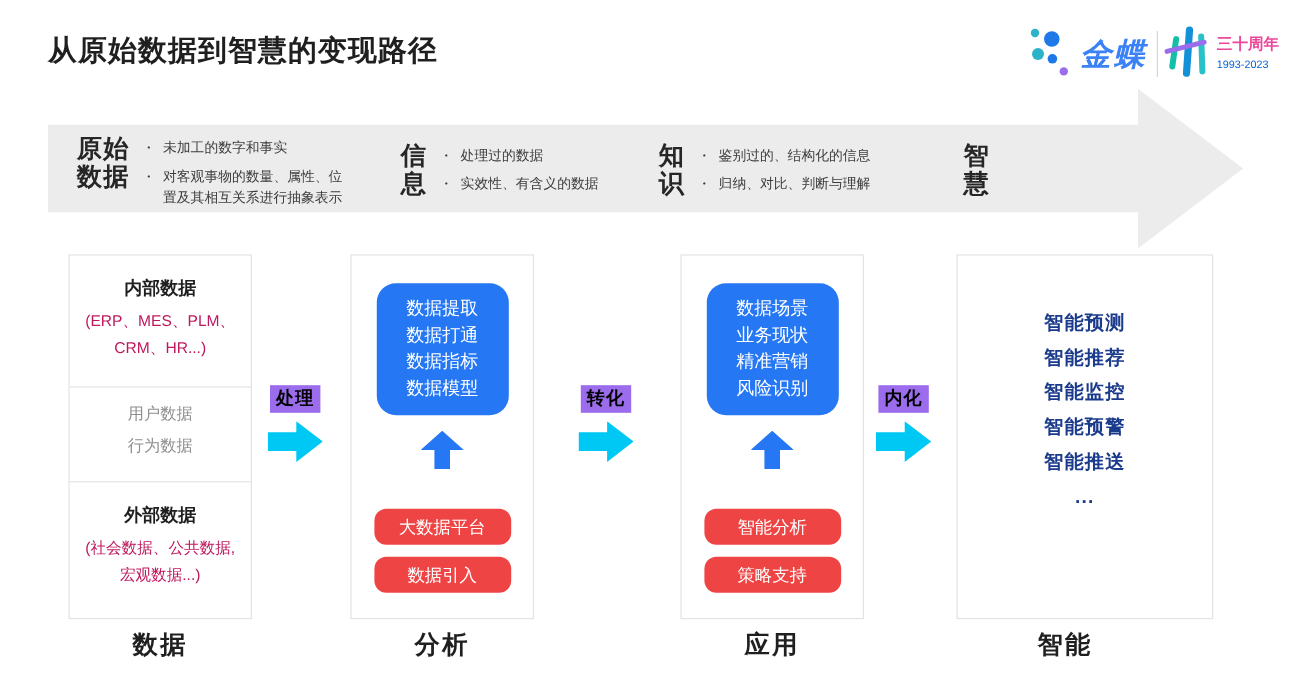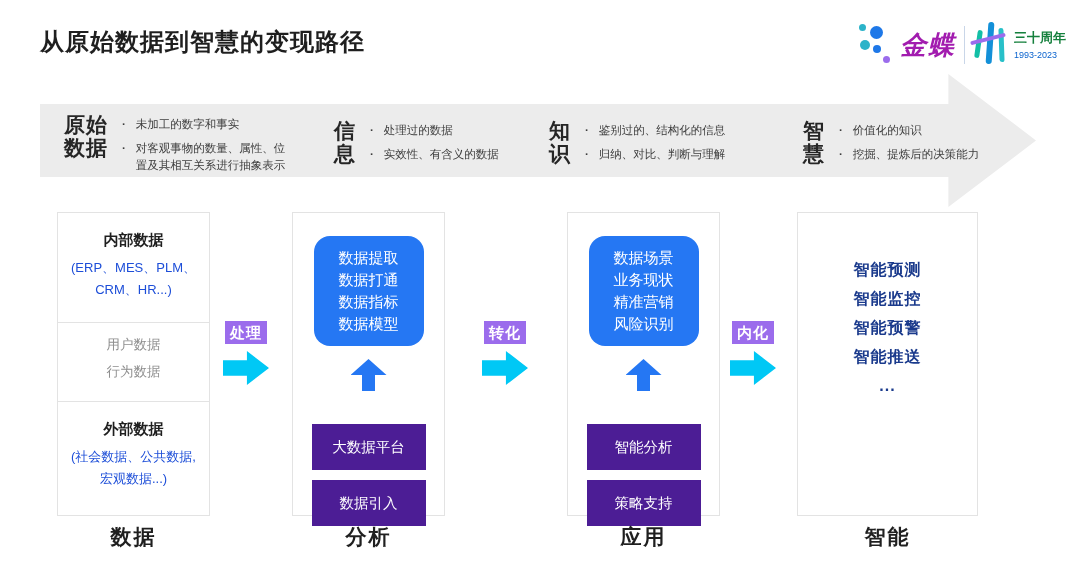--- a/index.html
+++ b/index.html
@@ -9,82 +9,82 @@
   .page-title { position:absolute; left:40px; top:26px; font-size:24px; font-weight:bold; color:#1f1f1f; letter-spacing:1px; }
 
   
   .logo { position:absolute; right:34px; top:16px; width:200px; height:56px; }
   .dot { position:absolute; border-radius:50%; }
   .d1 { left:13px; top:8px;  width:7px;  height:7px;  background:#2bb3c9; }
   .d2 { left:24px; top:10px; width:13px; height:13px; background:#1e78e8; }
   .d3 { left:14px; top:24px; width:10px; height:10px; background:#2bb3c9; }
   .d4 { left:27px; top:29px; width:8px;  height:8px;  background:#1e78e8; }
   .d5 { left:37px; top:40px; width:7px;  height:7px;  background:#9b6cec; }
-  .brand-text { position:absolute; left:54px; top:12px; font-size:26px; font-weight:bold; font-style:italic; color:#a21caf; letter-spacing:2px; }
+  .brand-text { position:absolute; left:54px; top:12px; font-size:26px; font-weight:bold; font-style:italic; color:#3b82f6; letter-spacing:2px; }
   .logo-divider { position:absolute; left:118px; top:10px; width:1px; height:38px; background:#c9d6e8; }
   .thirty-mark { position:absolute; left:128px; top:4px; width:34px; height:48px; }
   .stroke { position:absolute; border-radius:3px; }
   .s1 { left:2px;  top:10px; width:5px; height:28px; background:#13bfa6; transform:rotate(8deg); }
   .s2 { left:13px; top:2px;  width:6px; height:42px; background:#1390d8; transform:rotate(4deg); }
   .s3 { left:25px; top:8px;  width:5px; height:34px; background:#28c0c9; transform:rotate(-2deg); }
   .slash { position:absolute; left:-4px; top:17px; width:36px; height:4px; border-radius:2px; background:#9b6cec; transform:rotate(-14deg); }
   .anniv { position:absolute; left:168px; top:12px; }
-  .anniv-cn { font-size:13px; font-weight:bold; color:#15803d; white-space:nowrap; }
+  .anniv-cn { font-size:13px; font-weight:bold; color:#ec4899; white-space:nowrap; }
   .anniv-yr { font-size:9px; color:#0a63ce; margin-top:3px; }
 
   
   .banner-arrow { position:absolute; left:40px; top:74px; width:996px; height:133px; background:#ececec;
     clip-path: polygon(0 22.6%, 91.2% 22.6%, 91.2% 0, 100% 50%, 91.2% 100%, 91.2% 77.4%, 0 77.4%); }
 
   .stage { position:absolute; display:flex; }
   .stage-label { font-weight:bold; font-size:21px; line-height:23px; color:#262626; letter-spacing:1px; }
   .stage-label span { display:block; }
-  .bullets { padding-top:3px; margin-left:14px; }
+  .bullets { padding-top:3px; margin-left:14px;font-family:Liberation Serif, serif; }
   .bullet-row { display:flex; font-size:11.5px; color:#3d3d3d; line-height:17px; margin-bottom:7px; }
   .bullet-row::before { content:"·"; margin-right:10px; font-weight:bold; color:#3d3d3d; }
   .w170 { width:172px; }
   .nowrap { white-space:nowrap; }
 
   
   .col-box { position:absolute; top:212px; height:304px; background:#fff; border:1px solid #e3e3e3; }
   .col-data  { left:57px;  width:153px; }
   .col-ana   { left:292px; width:153px; }
   .col-app   { left:567px; width:153px; }
-  .col-intel { left:797px; width:181px; }
+  .col-intel { left:797px; width:214px; }
 
   .sec1 { height:110px; border-bottom:1px solid #e3e3e3; text-align:center; padding-top:18px; }
   .sec2 { height:79px;  border-bottom:1px solid #e3e3e3; text-align:center; padding-top:9px; }
   .sec3 { text-align:center; padding-top:18px; }
   .box-heading { font-size:15px; font-weight:bold; color:#1f1f1f; margin-bottom:7px; }
-  .box-sub { font-size:13px; color:#1d4ed8; line-height:22px; }
+  .box-sub { font-size:13px; color:#be185d; line-height:22px; }
   .gray-item { font-size:13.5px; color:#8f8f8f; line-height:26.5px; }
 
   .blue-card { width:110px; margin:23px auto 0; background:#2577f3; border-radius:16px; padding:11px 0;
     color:#fff; font-size:15px; line-height:22px; text-align:center; }
   .blue-card span { display:block; }
   .up-arrow { width:36px; height:32px; background:#2577f3; margin:13px auto 0;
     clip-path: polygon(50% 0, 100% 50%, 68% 50%, 68% 100%, 32% 100%, 32% 50%, 0 50%); }
-  .pill-btn { width:114px; height:46px; margin:0 auto; background:#4c1d95; border-radius:0;
+  .pill-btn { width:114px; height:30px; margin:0 auto; background:#ef4444; border-radius:10px;
     color:#fff; font-size:14.5px; display:flex; align-items:center; justify-content:center; }
   .pill-first { margin-top:33px; }
   .pill-next  { margin-top:10px; }
 
   .smart-list { padding-top:42px; text-align:center; }
   .smart-item { font-size:16px; font-weight:bold; color:#1a3a8c; line-height:29px; letter-spacing:1px; }
 
   .col-footer { position:absolute; top:523px; font-size:21px; font-weight:bold; color:#1f1f1f; text-align:center; letter-spacing:2px; }
   .f-data  { left:57px;  width:153px; }
   .f-ana   { left:292px; width:153px; }
   .f-app   { left:567px; width:153px; }
   .f-intel { left:797px; width:181px; }
 
   
   .connector { position:absolute; top:321px; width:60px; display:flex; flex-direction:column; align-items:center; }
   .c1 { left:216px; } .c2 { left:475px; } .c3 { left:723px; }
-  .badge { background:#9b6cec; color:#ffffff; font-weight:bold; font-size:15px; line-height:23px; padding:0 5px; letter-spacing:1px; }
+  .badge { background:#9b6cec; color:#000000; font-weight:bold; font-size:15px; line-height:23px; padding:0 5px; letter-spacing:1px; }
   .right-arrow { width:46px; height:34px; background:#00c8f5; margin-top:7px;
     clip-path: polygon(0 27%, 52% 27%, 52% 0, 100% 50%, 52% 100%, 52% 73%, 0 73%); }
 </style>
 </head>
 <body>
 
 <div class="page-title">从原始数据到智慧的变现路径</div>
 
 <div class="logo">
   <span class="dot d1"></span>
@@ -151,28 +151,20 @@
         <span>归纳、对比、判断与理解</span>
       </div>
   </div>
 </div>
 
 <div class="stage" style="left:803px; top:119px;">
   <div class="stage-label">
     <span>智</span>
     <span>慧</span>
   </div>
-  <div class="bullets">
-    <div class="bullet-row nowrap">
-        <span>价值化的知识</span>
-      </div>
-    <div class="bullet-row nowrap">
-        <span>挖掘、提炼后的决策能力</span>
-      </div>
-  </div>
 </div>
 
 <div class="col-box col-data">
   <div class="sec1">
     <div class="box-heading">内部数据</div>
     <div class="box-sub">(ERP、MES、PLM、</div>
     <div class="box-sub">CRM、HR...)</div>
   </div>
   <div class="sec2">
     <div class="gray-item">用户数据</div>
@@ -220,20 +212,21 @@
 </div>
 
 <div class="connector c3">
   <div class="badge">内化</div>
   <div class="right-arrow"></div>
 </div>
 
 <div class="col-box col-intel">
   <div class="smart-list">
     <div class="smart-item">智能预测</div>
+    <div class="smart-item">智能推荐</div>
     <div class="smart-item">智能监控</div>
     <div class="smart-item">智能预警</div>
     <div class="smart-item">智能推送</div>
     <div class="smart-item">...</div>
   </div>
 </div>
 
 <div class="col-footer f-data">数据</div>
 <div class="col-footer f-ana">分析</div>
 <div class="col-footer f-app">应用</div>

